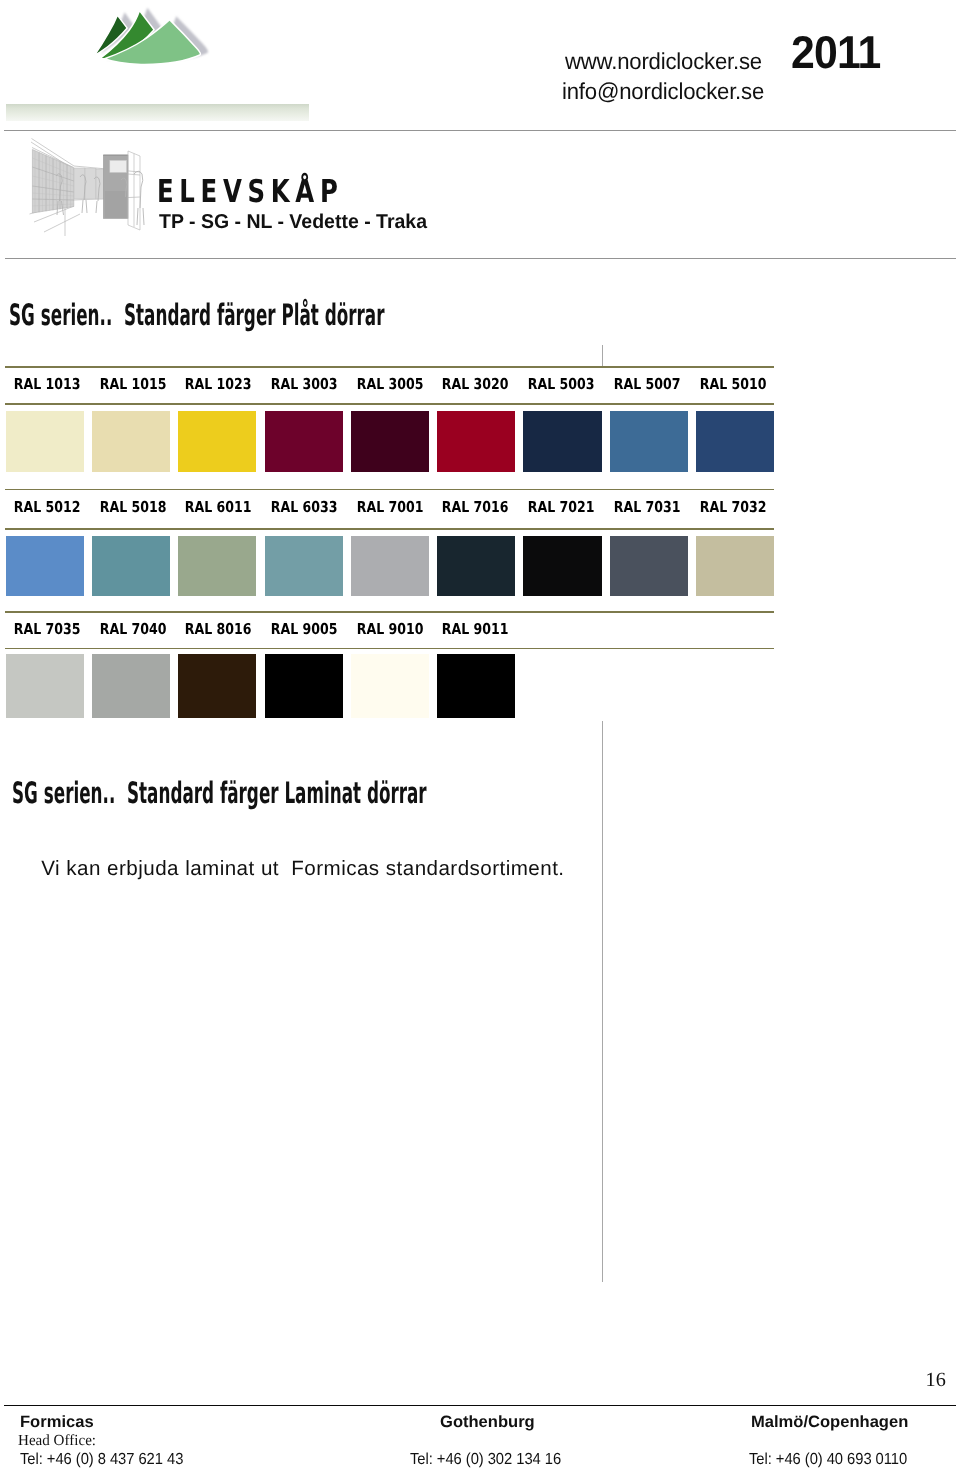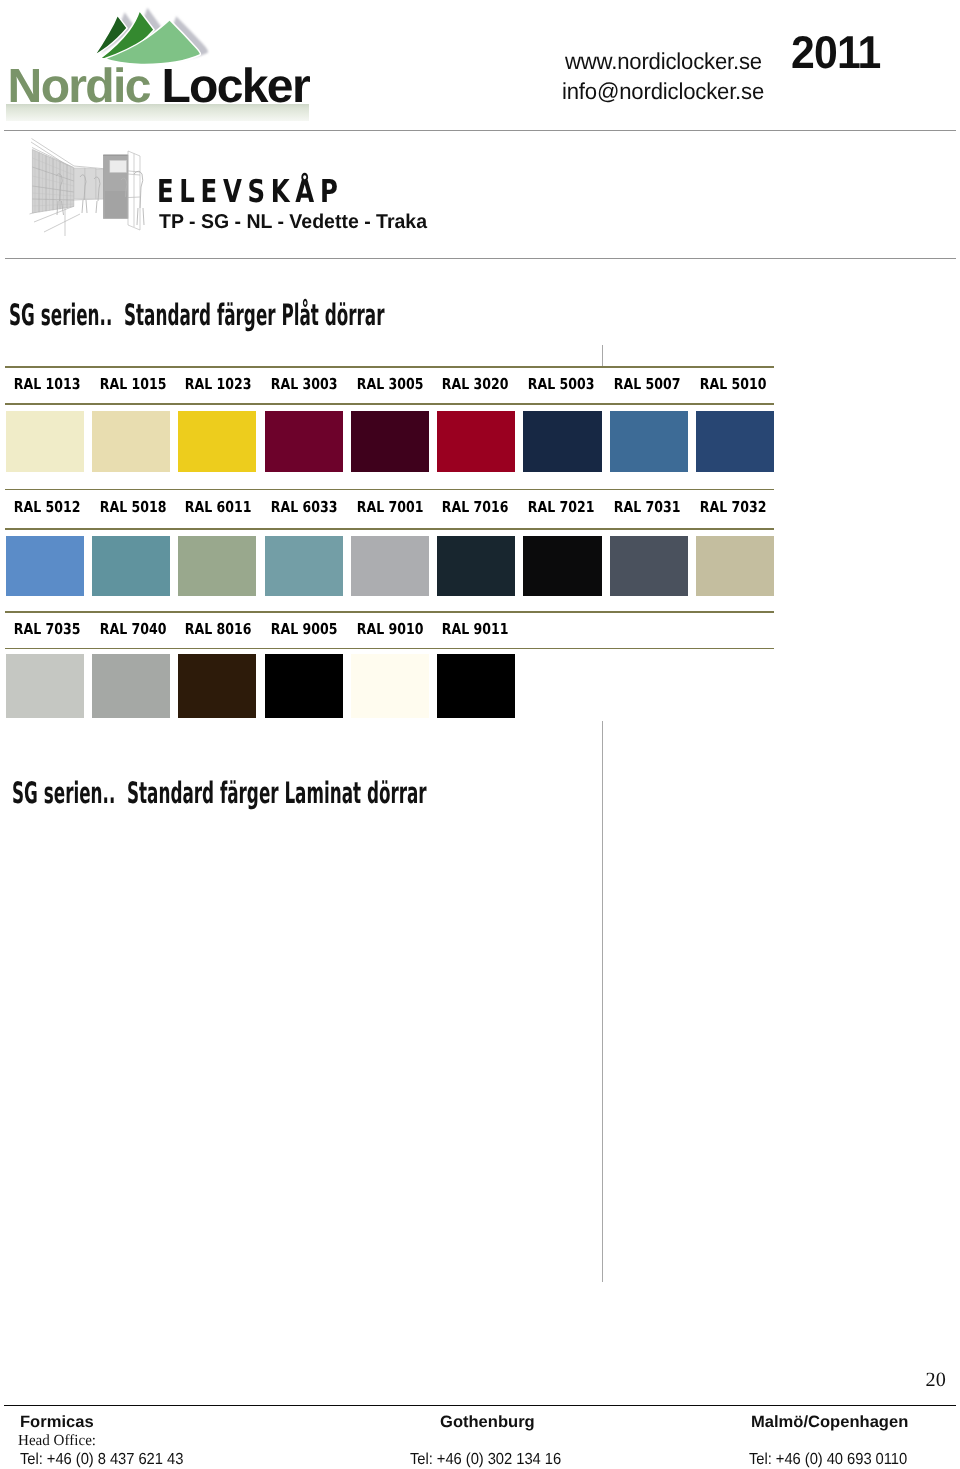--- a/index.html
+++ b/index.html
@@ -91,21 +91,20 @@
       <path d="M176.2 16.2 Q190 30 203 44 Q210 51.5 207.3 53 Q192 60 160 61 L137 61 Q153 51 165 38 Q172 30 176.2 16.2 Z"></path>
     </g>
 
     <path d="M117.4 15.1 L127.2 28.1 Q117.5 39.5 108 46.5 Q100.5 52 94.0 56.0
              Q102 44.5 108.5 33 Q114 23.5 117.4 15.1 Z" fill="#1d5e1e" stroke="#ffffff" stroke-width="1.5" stroke-linejoin="round"></path>
     <path d="M139.5 10.5 L154.1 29.8 Q142 43.5 126.5 53 Q112 61 100.1 58.3
              Q118 45 129 30.5 Q136 21 139.5 10.5 Z" fill="#34892f" stroke="#ffffff" stroke-width="1.5" stroke-linejoin="round"></path>
     <path d="M169.6 19.6 Q184 34 196.5 48 Q202 54 199.8 55 Q178 64.9 141 64.4
              Q117 63.5 104.5 58.7 Q128 50.5 146 38.5 Q160 28.5 169.6 19.6 Z" fill="#7fc286" stroke="#ffffff" stroke-width="1.5" stroke-linejoin="round"></path>
   </svg>
-  <div class="brand"><span class="p1" style="color: rgb(122, 148, 105);">Nordic</span> <span class="p2" style="color: rgb(17, 17, 17);">Locker</span></div>
   <div class="tagband"></div>
 </div>
 <div class="abs" id="hdr-url">www.nordiclocker.se</div>
 <div class="abs" id="hdr-mail">info@nordiclocker.se</div>
 <div class="abs" id="hdr-year">2011</div>
 <hr class="rule" id="rule1">
 
 <div class="abs" id="illus">
   <svg width="136" height="108" viewBox="0 0 136 108">
     <g fill="none" stroke="#b8b8b8" stroke-width="0.7">
@@ -225,23 +224,24 @@
 <div class="sw" style="left: 91.9px; top: 654.3px; width: 78.3px; height: 64px; background: rgb(165, 168, 165);"></div>
 <div class="ral-label" style="left:179.3px;top:620.3px;width:78.3px">RAL 8016</div>
 <div class="sw" style="left: 178.2px; top: 654.3px; width: 78.3px; height: 64px; background: rgb(45, 27, 10);"></div>
 <div class="ral-label" style="left:265.0px;top:620.3px;width:78.3px">RAL 9005</div>
 <div class="sw" style="left: 264.5px; top: 654.3px; width: 78.3px; height: 64px; background: rgb(0, 0, 0);"></div>
 <div class="ral-label" style="left:350.7px;top:620.3px;width:78.3px">RAL 9010</div>
 <div class="sw" style="left: 350.8px; top: 654.3px; width: 78.3px; height: 64px; background: rgb(255, 252, 239);"></div>
 <div class="ral-label" style="left:436.4px;top:620.3px;width:78.3px">RAL 9011</div>
 <div class="sw" style="left: 437.1px; top: 654.3px; width: 78.3px; height: 64px; background: rgb(0, 0, 0);"></div>
 <div class="abs sec-head" id="sec2-head"><span>SG serien..</span>&nbsp;&nbsp;<span>Standard färger Laminat dörrar</span></div>
+<div class="abs" id="sec2-body">Vi kan erbjuda laminat ut  Formicas standardsortiment.</div>
 <div class="vmark" style="left:602.3px;top:344.9px;height:21.5px"></div>
 <div class="vmark" style="left:602.3px;top:721.3px;height:560.6px"></div>
-<div class="abs" id="pagenum">20</div>
+<div class="abs" id="pagenum">16</div>
 <hr class="rule" id="rule-foot">
 <div class="foot-city" style="left:20.2px;top:1413.4px">Formicas</div>
 <div class="foot-note" style="left:17.6px;top:1432.4px">Head Office:</div>
 <div class="foot-tel" style="left:20.1px;top:1450.5px">Tel: +46 (0) 8 437 621 43</div>
 <div class="foot-city" style="left:440px;top:1413.4px">Gothenburg</div>
 <div class="foot-tel" style="left:409.5px;top:1450.5px">Tel: +46 (0) 302 134 16</div>
 <div class="foot-city" style="left:751.0px;top:1413.4px">Malmö/Copenhagen</div>
 <div class="foot-tel" style="left:749.4px;top:1450.5px">Tel: +46 (0) 40 693 0110</div>
 </div>
 

